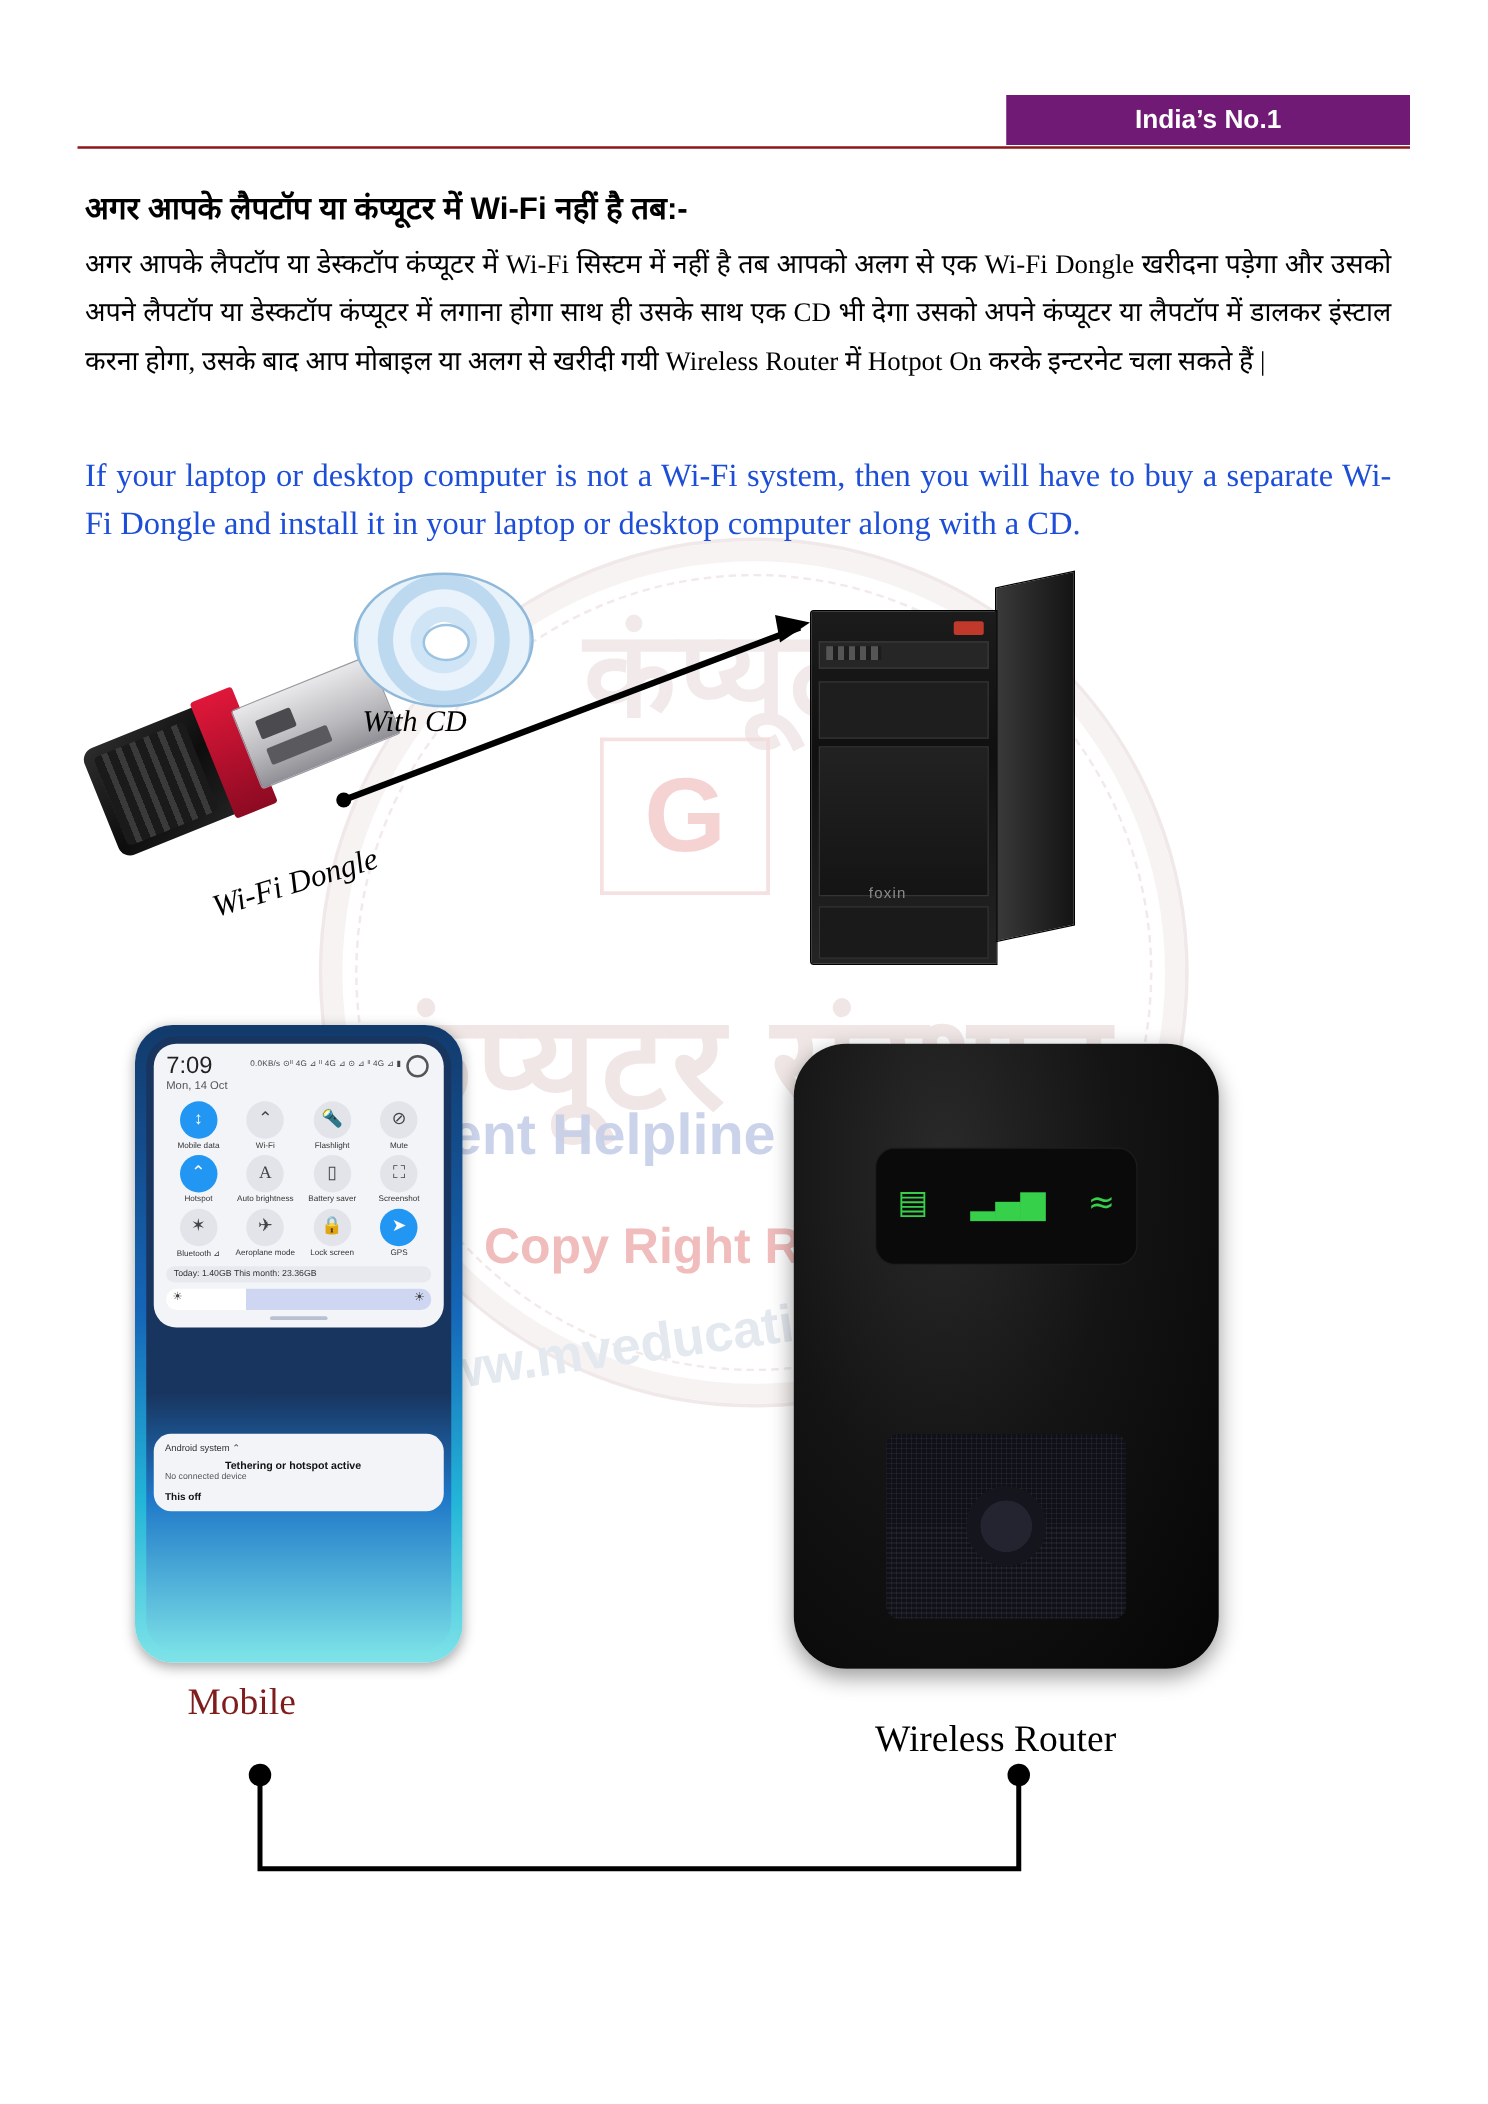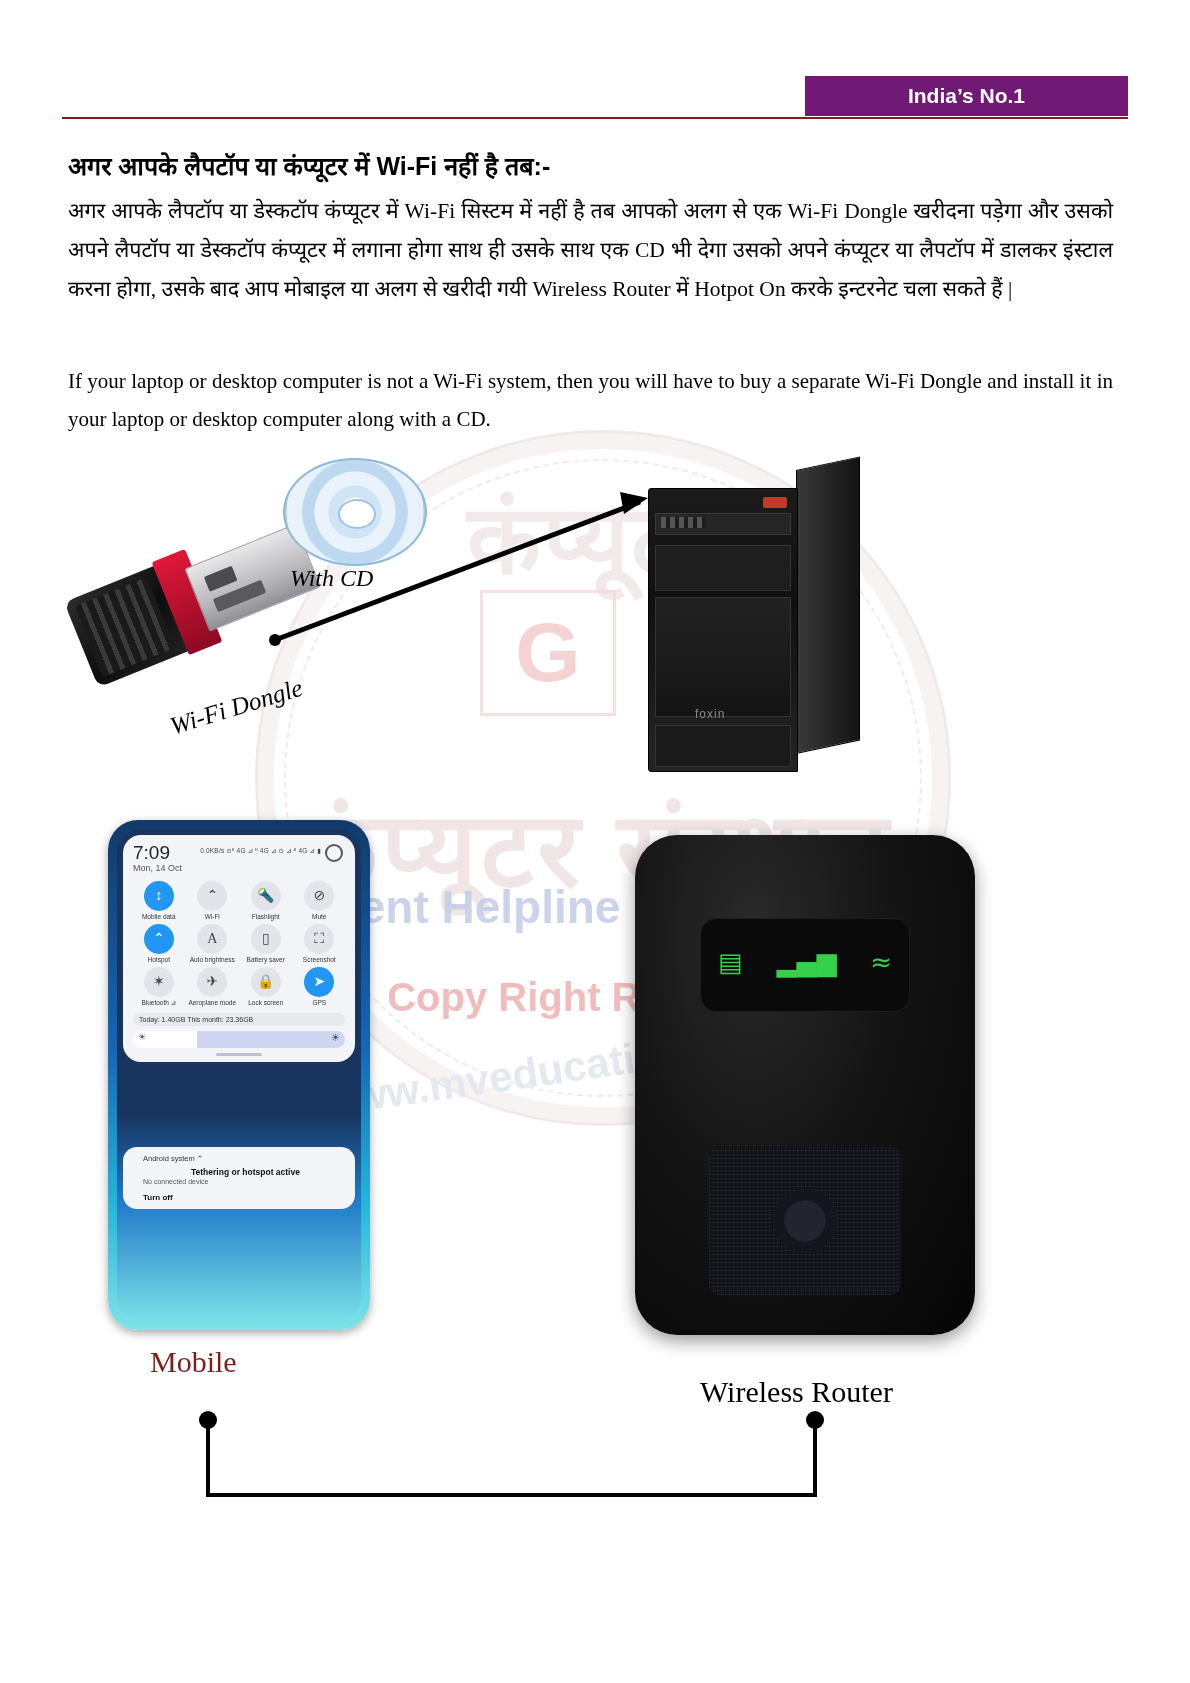--- a/index.html
+++ b/index.html
@@ -170,23 +170,23 @@
     width: 1045px;
     font-size: 21.5px;
     line-height: 39px;
     color: #000000;
     text-align: justify;
   }
   .para-en {
     position: absolute;
     left: 68px; top: 362px;
     width: 1045px;
-    font-size: 21px;
+    font-size: 26px;
     line-height: 38px;
-    color: #000000;
+    color: #1d4ed8;
     text-align: justify;
   }
 
   
   .figure {
     position: absolute;
     left: 0; top: 430px;
     width: 1190px;
     height: 1180px;
     z-index: 2;
@@ -469,21 +469,21 @@
     background: #b9c0d4;
     border-radius: 2px;
     margin: 5px auto 0;
   }
   .notif {
     position: absolute;
     left: 6px; top: 318px;
     width: 232px;
     background: #f3f4f8;
     border-radius: 14px;
-    padding: 7px 20px;
+    padding: 7px 9px;
     box-sizing: border-box;
     font-family: "Liberation Sans", sans-serif;
   }
   .notif-app { font-size: 7.5px; color: #333; }
   .notif-title { font-size: 8.5px; font-weight: bold; color: #111; margin-top: 4px; margin-left: 48px; }
   .notif-sub { font-size: 7px; color: #555; margin-top: 1px;}
   .notif-btn { font-size: 8px; font-weight: bold; color: #111; margin-top: 8px;}
 
   
   .router {
@@ -673,21 +673,21 @@
 
         <div class="qs-data">Today: 1.40GB      This month: 23.36GB</div>
         <div class="qs-slider"></div>
         <div class="qs-handle"></div>
       </div>
 
       <div class="notif">
         <div class="notif-app">Android system ⌃</div>
         <div class="notif-title">Tethering or hotspot active</div>
         <div class="notif-sub">No connected device</div>
-        <div class="notif-btn">Turn off</div>
+        <div class="notif-btn">This off</div>
       </div>
 
     </div>
   </div>
 
   <div class="router">
     <div class="router-screen">
       <div class="router-icons">
         <span>▤</span>
         <span>▂▄▆</span>

